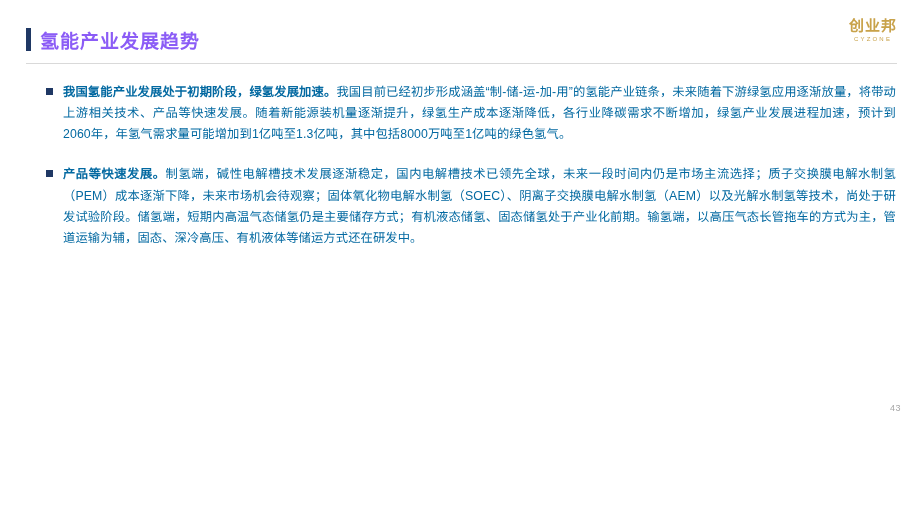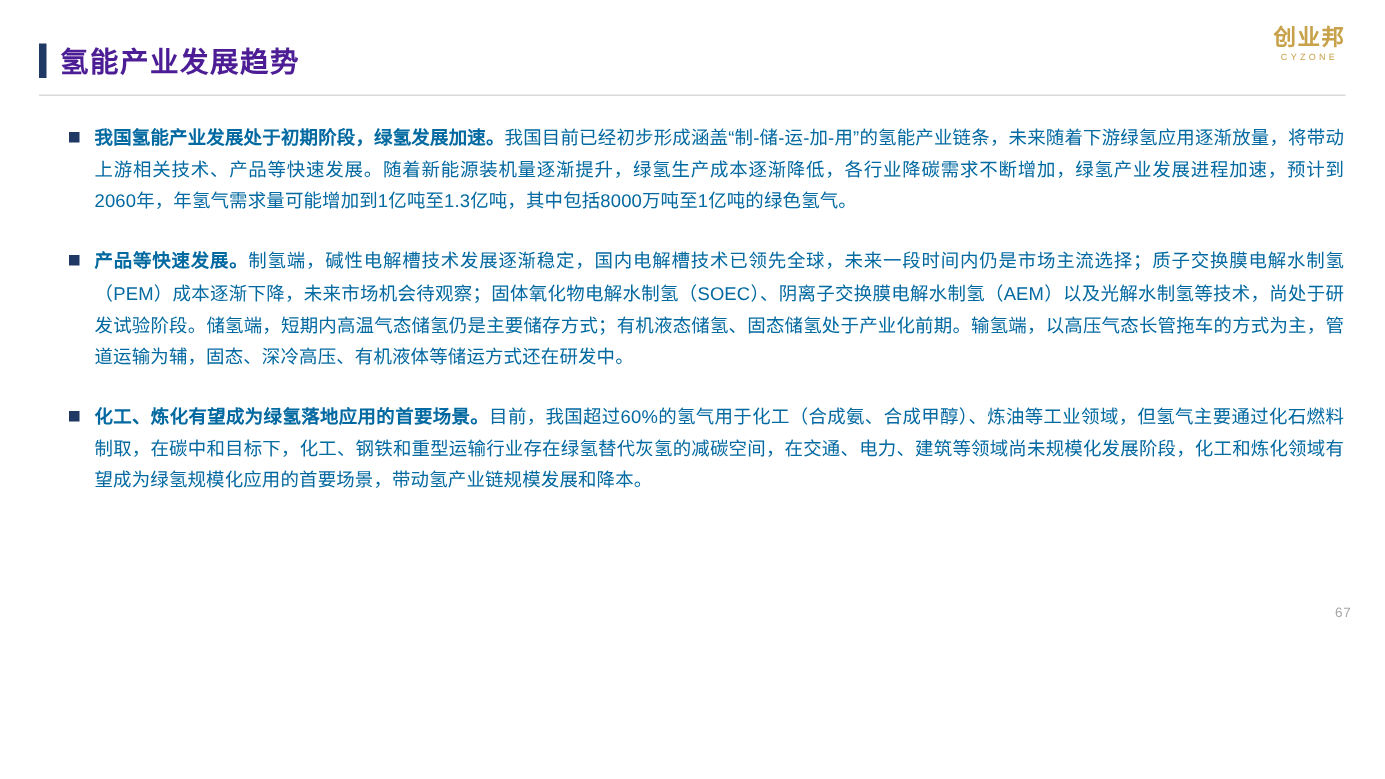--- a/index.html
+++ b/index.html
@@ -55,21 +55,21 @@
   }
   .title-bar {
     width: 5px;
     height: 23px;
     background: #1f3864;
     margin-right: 9px;
   }
   .title-text {
     font-size: 19px;
     font-weight: bold;
-    color: #4c1d95;
+    color: #8b5cf6;
     letter-spacing: 1px;
   }
 
   .title-rule {
     position: absolute;
     top: 63px;
     left: 26px;
     width: 871px;
     height: 1px;
     background: #d9d9d9;
@@ -141,22 +141,18 @@
       <div class="marker"></div>
       <div class="para"><span class="lead">我国氢能产业发展处于初期阶段，绿氢发展加速。</span><span>我国目前已经初步形成涵盖“制-储-运-加-用”的氢能产业链条，未来随着下游绿氢应用逐渐放量，将带动上游相关技术、产品等快速发展。随着新能源装机量逐渐提升，绿氢生产成本逐渐降低，各行业降碳需求不断增加，绿氢产业发展进程加速，预计到2060年，年氢气需求量可能增加到1亿吨至1.3亿吨，其中包括8000万吨至1亿吨的绿色氢气。</span></div>
     </div>
 
     <div class="bullet">
       <div class="marker"></div>
       <div class="para"><span class="lead">产品等快速发展。</span><span>制氢端，碱性电解槽技术发展逐渐稳定，国内电解槽技术已领先全球，未来一段时间内仍是市场主流选择；质子交换膜电解水制氢（PEM）成本逐渐下降，未来市场机会待观察；固体氧化物电解水制氢（SOEC）、阴离子交换膜电解水制氢（AEM）以及光解水制氢等技术，尚处于研发试验阶段。储氢端，短期内高温气态储氢仍是主要储存方式；有机液态储氢、固态储氢处于产业化前期。输氢端，以高压气态长管拖车的方式为主，管道运输为辅，固态、深冷高压、有机液体等储运方式还在研发中。</span></div>
     </div>
 
 
-    <div class="bullet">
-      <div class="marker"></div>
-      <div class="para"><span class="lead">化工、炼化有望成为绿氢落地应用的首要场景。</span><span>目前，我国超过60%的氢气用于化工（合成氨、合成甲醇）、炼油等工业领域，但氢气主要通过化石燃料制取，在碳中和目标下，化工、钢铁和重型运输行业存在绿氢替代灰氢的减碳空间，在交通、电力、建筑等领域尚未规模化发展阶段，化工和炼化领域有望成为绿氢规模化应用的首要场景，带动氢产业链规模发展和降本。</span></div>
-    </div>
 
   </div>
 
-  <div class="page-num">67</div>
+  <div class="page-num">43</div>
 
 </div>
 
 </body></html>

